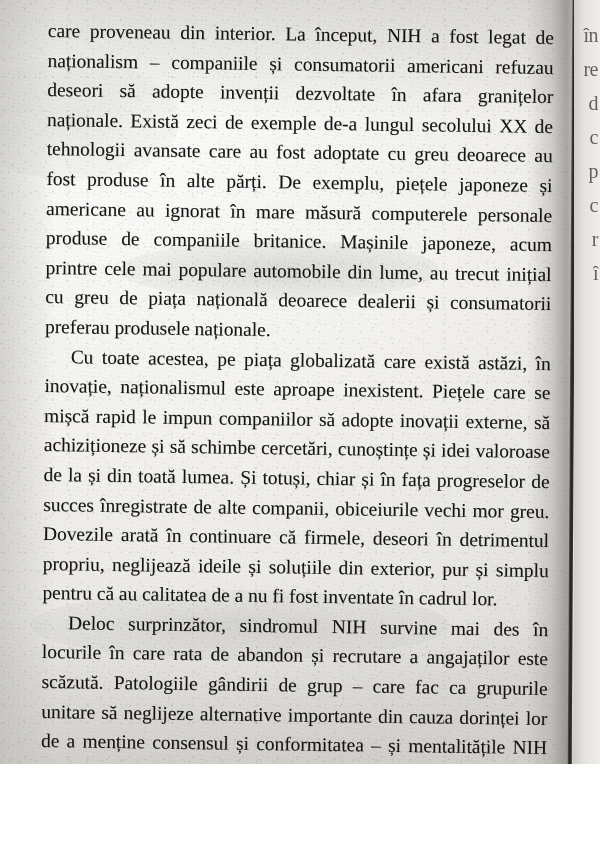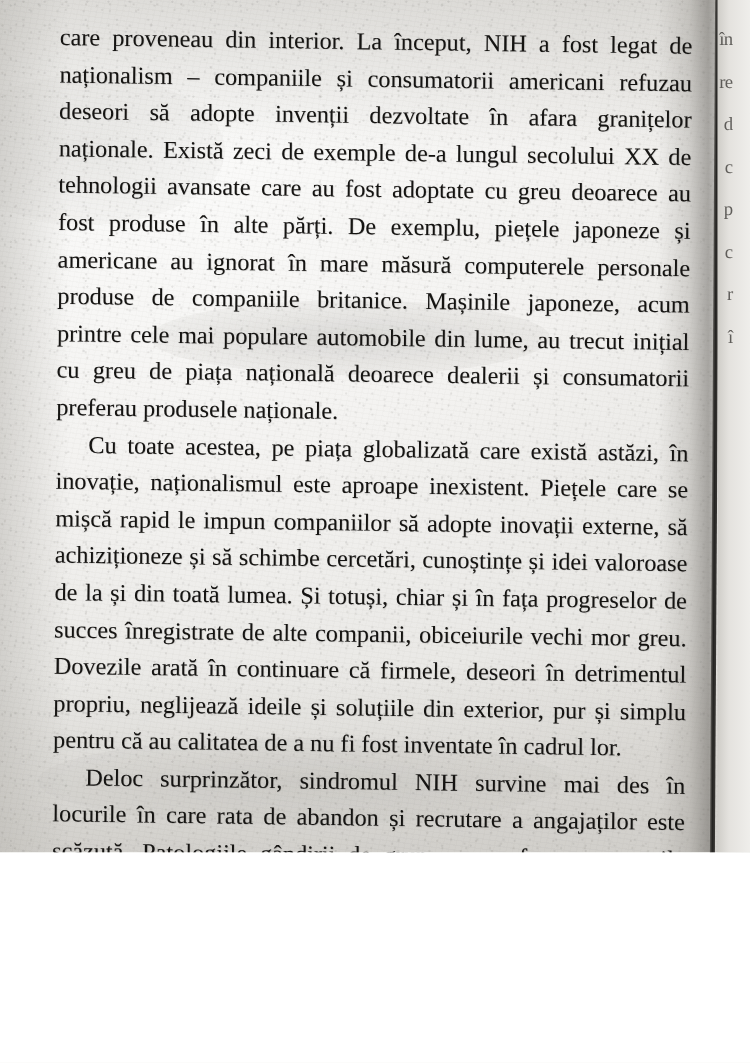--- a/index.html
+++ b/index.html
@@ -5,21 +5,21 @@
 <style>
   html, body {
     margin: 0;
     padding: 0;
     background: #ffffff;
   }
 
   #page {
     position: relative;
     width: 600px;
-    height: 682px;
+    height: 764px;
     overflow: hidden;
     background: #f2f1ef;
     font-family: "Liberation Serif", "DejaVu Serif", serif;
   }
 
   
   .paper-base {
     position: absolute;
     inset: 0;
     background:
@@ -105,23 +105,23 @@
     position: absolute;
     top: 0; bottom: 0;
     right: 0;
     width: 26px;
     background: linear-gradient(to right, #cfcdc8 0%, #e4e2de 35%, #efeeeb 100%);
     overflow: hidden;
   }
 
   .next-page-frag {
     position: absolute;
-    right: 14px;
+    right: 2px;
     font-family: "Liberation Serif", "DejaVu Serif", serif;
-    font-size: 15px;
+    font-size: 20px;
     color: #2e2c29;
     opacity: 0.72;
     white-space: nowrap;
     letter-spacing: -0.5px;
   }
 
   
   .text-block {
     position: absolute;
     left: 48px;

